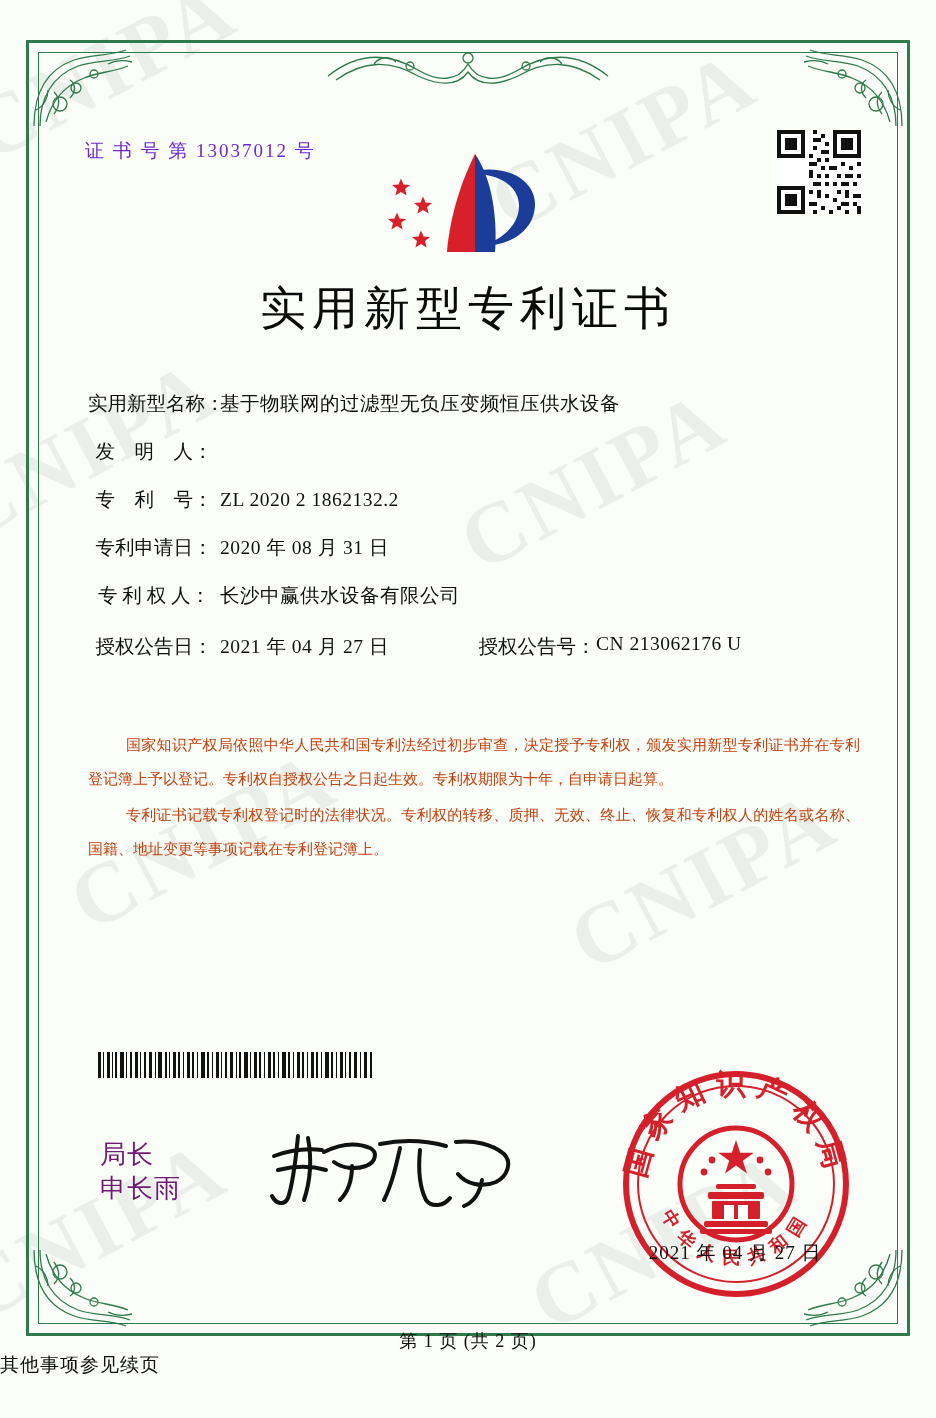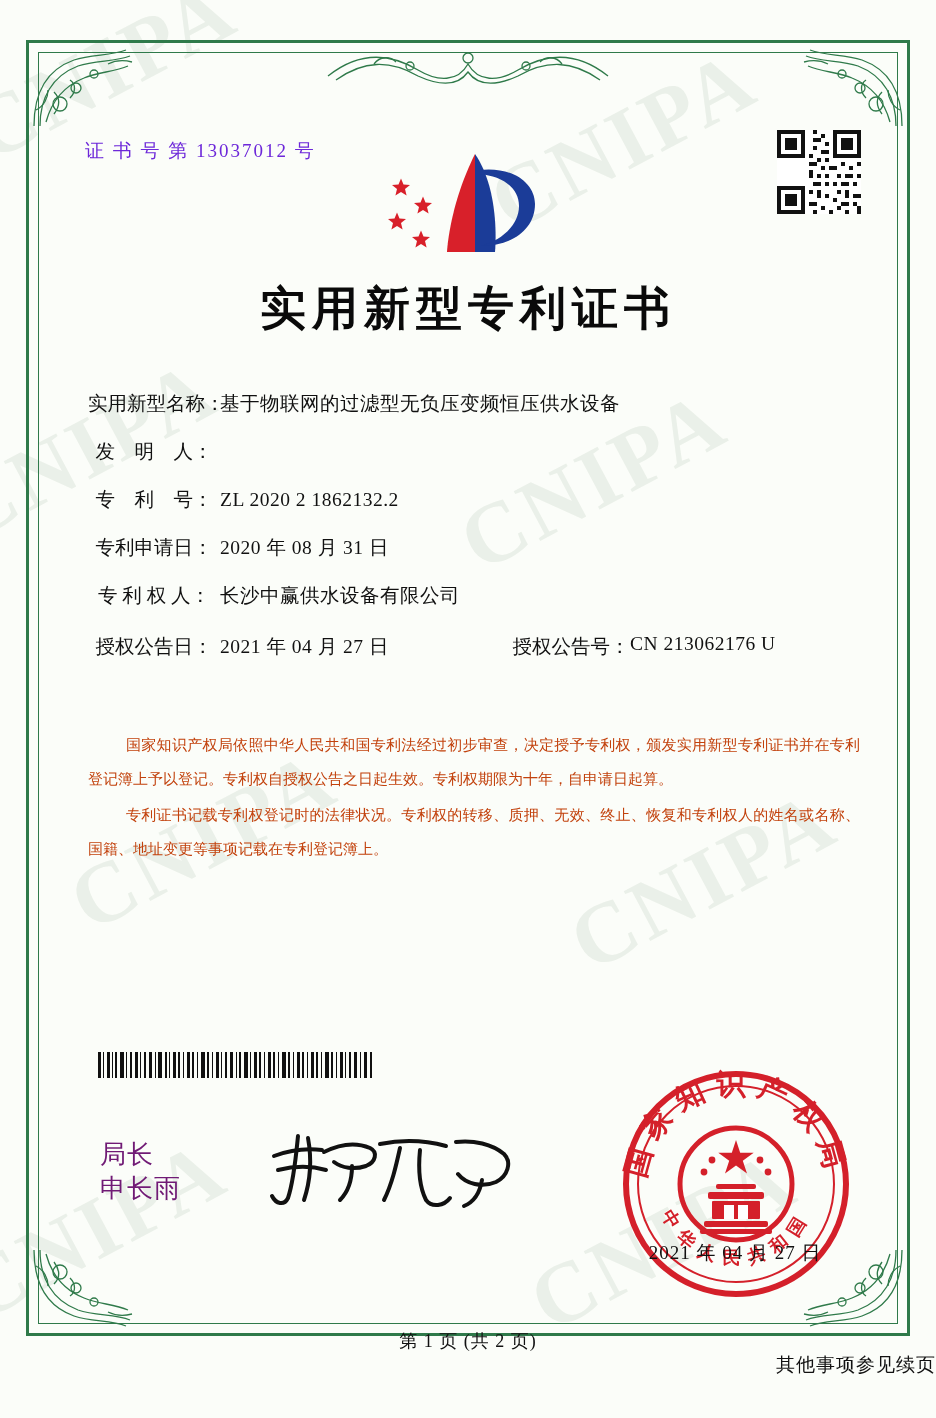--- a/index.html
+++ b/index.html
@@ -120,21 +120,21 @@
   }
   .logo svg { width: 100%; height: 100%; display: block; }
 
   .doc-title {
     position: absolute;
     left: 0;
     right: 0;
     top: 218px;
     text-align: center;
     font-family: "Liberation Serif", "DejaVu Serif", serif;
-    font-weight: bold;
+    font-weight: normal;
     font-size: 46px;
     letter-spacing: 6px;
     color: #0a0a0a;
   }
 
   .fields {
     position: absolute;
     left: 28px;
     top: 330px;
     width: 770px;
@@ -159,21 +159,20 @@
     letter-spacing: 0.5px;
   }
 
   .pub-row {
     display: flex;
     align-items: baseline;
     margin-top: 24px;
     font-family: "Liberation Serif", "DejaVu Serif", serif;
     font-size: 19.5px;
     color: #111;
-    gap: 34px;
   }
   .pub-left { width: 390px; flex: none; display: flex; }
   .pub-left .field-label { width: 132px; }
   .pub-right { display: flex; }
   .pub-right .field-label { width: 118px; }
 
   .paragraphs {
     position: absolute;
     left: 28px;
     top: 668px;
@@ -250,21 +249,21 @@
     font-size: 18px;
     color: #111;
     letter-spacing: 1px;
   }
 
   .footnote {
     position: absolute;
     left: 0;
     right: 0;
     top: 1352px;
-    text-align: right;
+    text-align: left;
     font-family: "Liberation Serif", "DejaVu Serif", serif;
     font-size: 19px;
     color: #111;
     letter-spacing: 1px;
   }
 </style>
 </head>
 <body>
 
 <div class="page">

